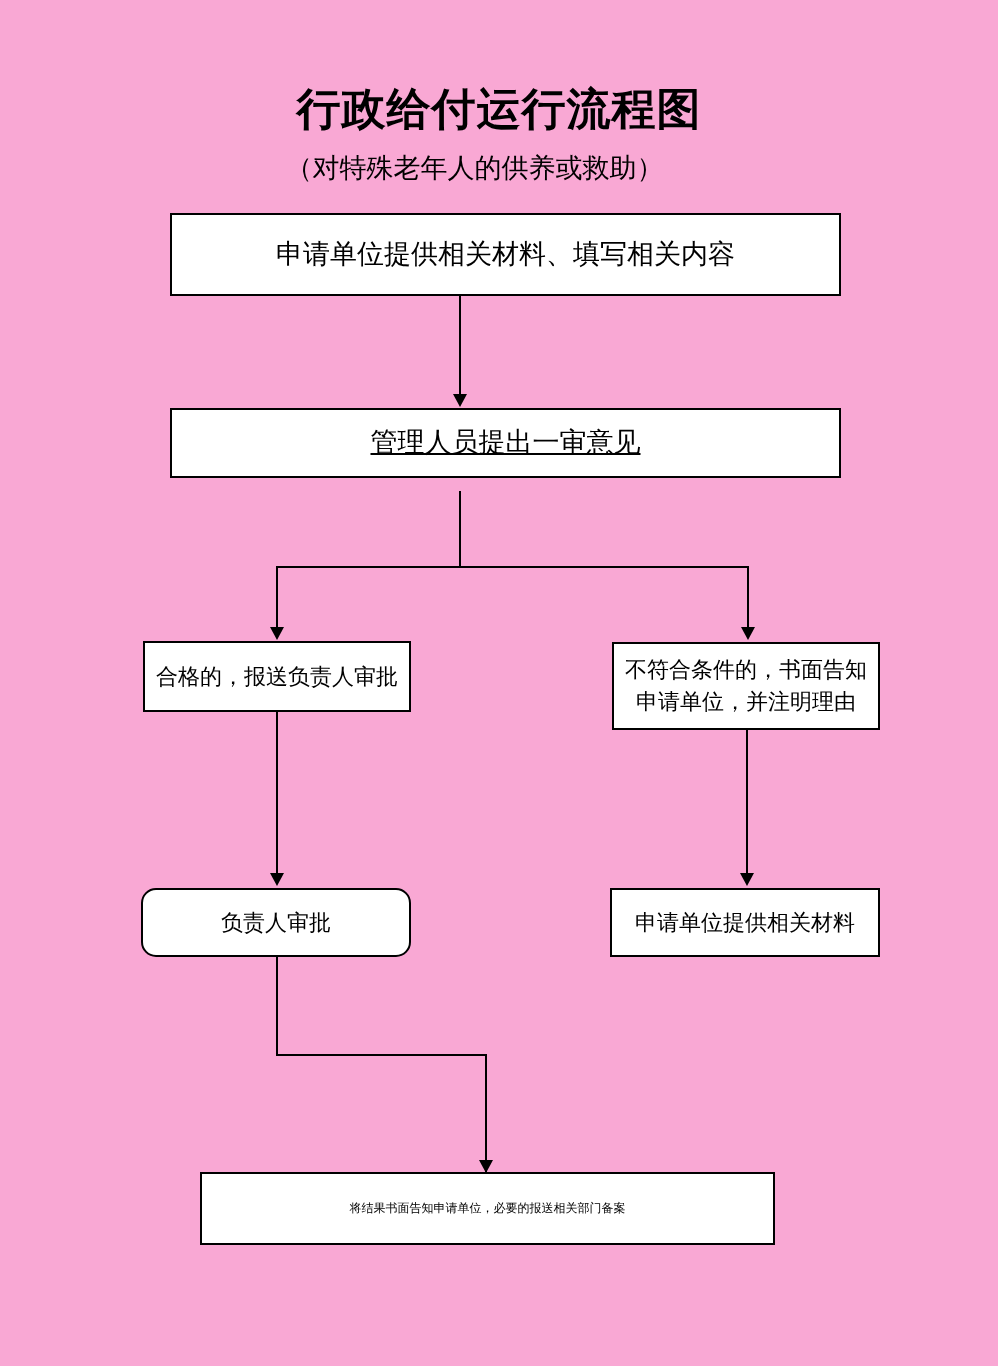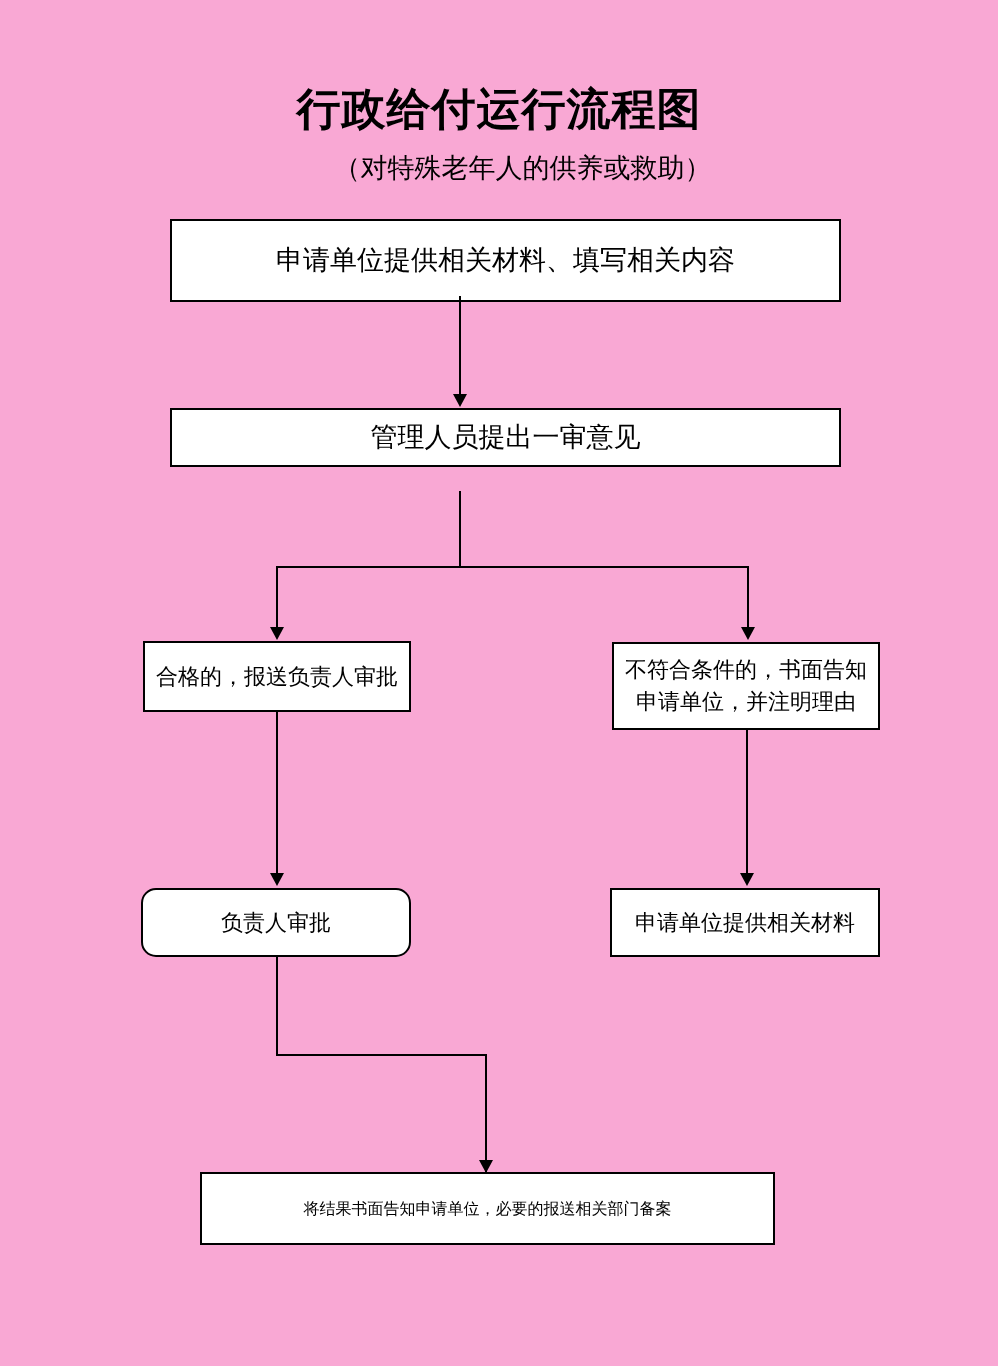--- a/index.html
+++ b/index.html
@@ -39,21 +39,20 @@
     position: absolute;
     left: 0;
     top: 152px;
     width: 949px;
     text-align: center;
     font-family: "DejaVu Sans", "Liberation Sans", sans-serif;
     font-size: 27px;
     font-weight: 400;
     line-height: 1.2;
     white-space: nowrap;
-    margin-left: 48px;
   }
 
   
   .node {
     position: absolute;
     box-sizing: border-box;
     border: 2px solid #000000;
     background: #ffffff;
     display: flex;
     align-items: center;
@@ -61,21 +60,21 @@
     text-align: center;
   }
   .node .node-text {
     display: block;
     line-height: 1.45;
     white-space: pre-line;
   }
 
   .node-lg .node-text { font-size: 27px; }
   .node-md .node-text { font-size: 22px; }
-  .node-sm .node-text { font-size: 16px; }
+  .node-sm .node-text { font-size: 12px; }
 
   
   .conn {
     position: absolute;
     background: #000000;
   }
   .conn-v { width: 2px; }
   .conn-h { height: 2px; }
 
   .arrow-down {
@@ -88,28 +87,28 @@
   }
 </style>
 </head>
 <body>
 
 <div id="page">
 
   <div class="title">行政给付运行流程图</div>
   <div class="subtitle">（对特殊老年人的供养或救助）</div>
 
-  <div class="node node-lg" style="left:170px; top:219px; width:671px; height:83px;">
+  <div class="node node-lg" style="left:170px; top:213px; width:671px; height:83px;">
     <span class="node-text">申请单位提供相关材料、填写相关内容</span>
   </div>
 
   <div class="conn conn-v" style="left:459px; top:296px; height:99px;"></div>
   <div class="arrow-down" style="left:453px; top:394px;"></div>
 
-  <div class="node node-lg" style="left:170px; top:408px; width:671px; height:59px;">
+  <div class="node node-lg" style="left:170px; top:408px; width:671px; height:70px;text-decoration:underline;">
     <span class="node-text">管理人员提出一审意见</span>
   </div>
 
   <div class="conn conn-v" style="left:459px; top:491px; height:76px;"></div>
   <div class="conn conn-h" style="left:276px; top:566px; width:473px;"></div>
 
   <div class="conn conn-v" style="left:276px; top:566px; height:63px;"></div>
   <div class="arrow-down" style="left:270px; top:627px;"></div>
 
   <div class="conn conn-v" style="left:747px; top:566px; height:63px;"></div>

